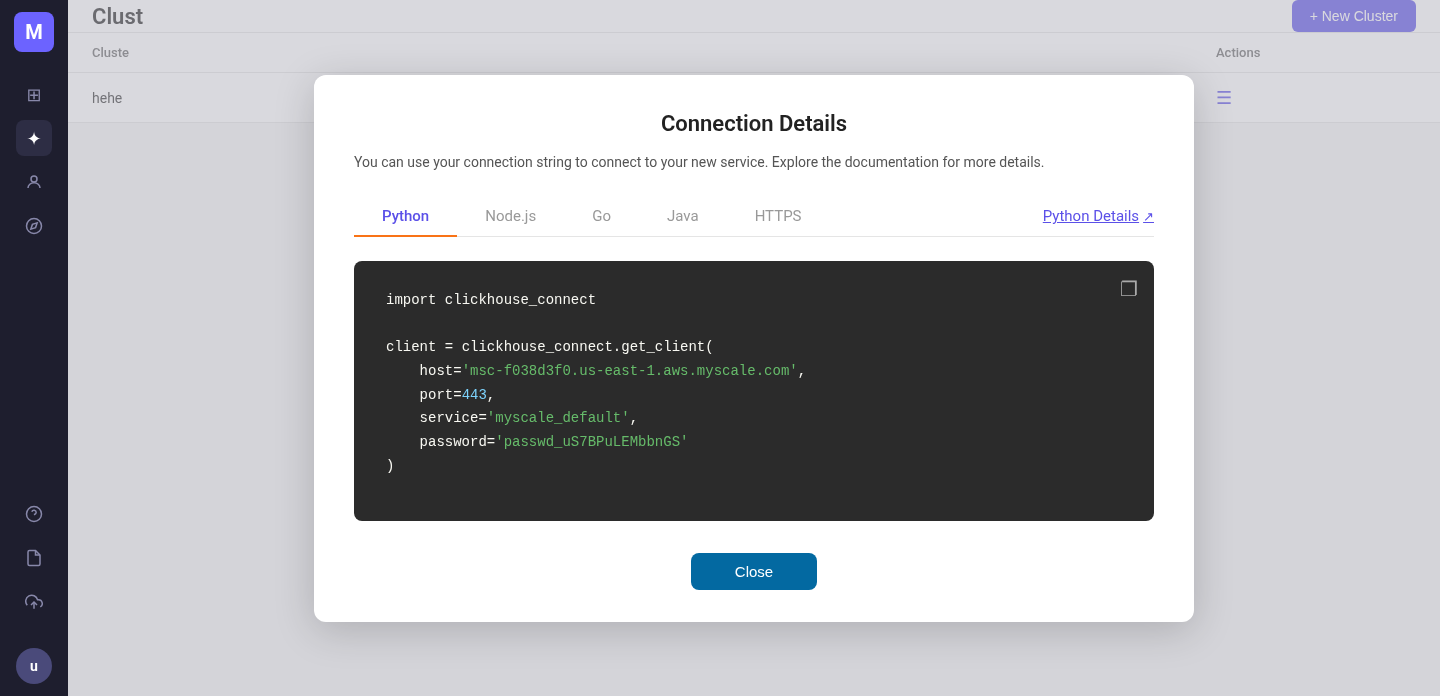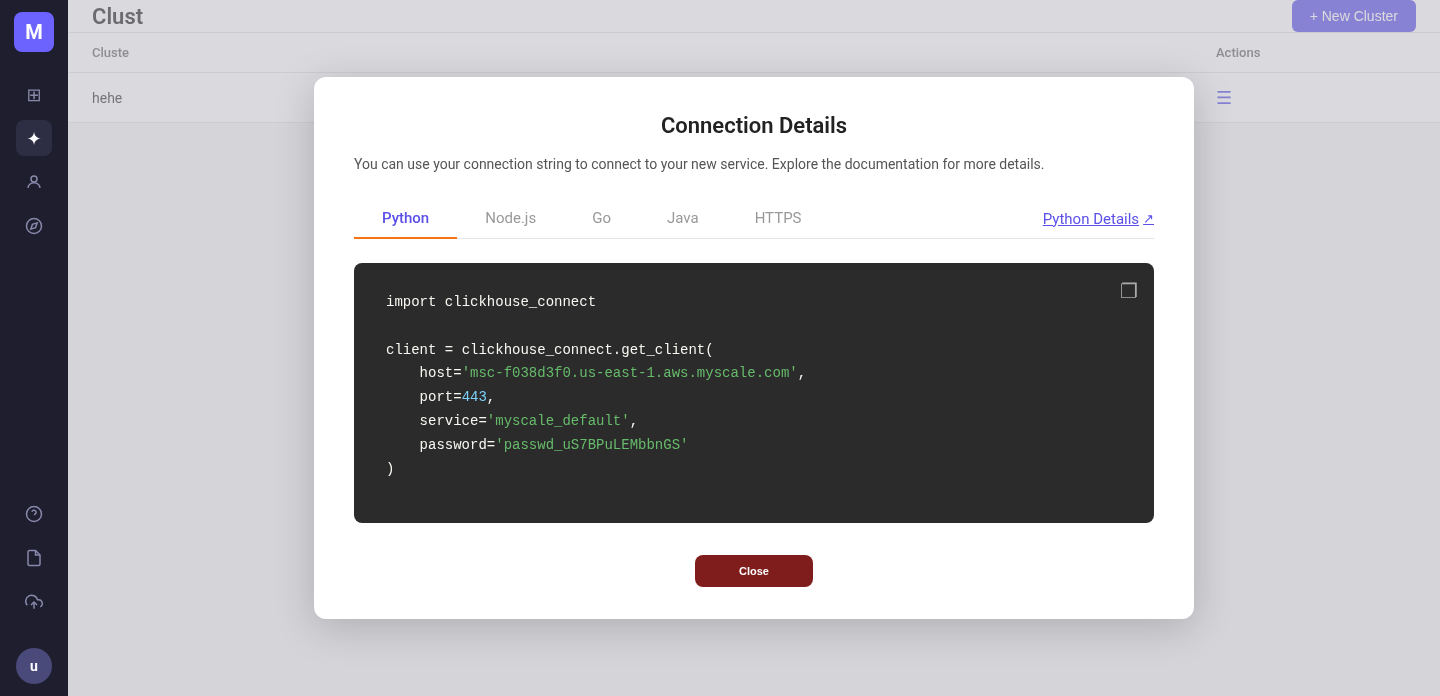--- a/index.html
+++ b/index.html
@@ -227,28 +227,27 @@
     .num { color: #7dd3fc; }
     .param { color: #f8f8f2; }
 
     
     .modal-footer {
       display: flex;
       justify-content: center;
       margin-top: 32px;
     }
     .close-btn {
-      background: #7f1d1d;
+      background: #0369a1;
       color: white;
       border: none;
       padding: 10px 44px;
       border-radius: 8px;
-      font-size: 11px;
-      cursor: pointer;
-      font-weight: bold;
+      font-size: 15px;
+      cursor: pointer;
     }
   </style>
 </head>
 <body>
 
 <div class="sidebar">
   <div class="sidebar-logo">M</div>
   <div class="sidebar-icon">⊞</div>
   <div class="sidebar-icon active">✦</div>
   <div class="sidebar-icon">

